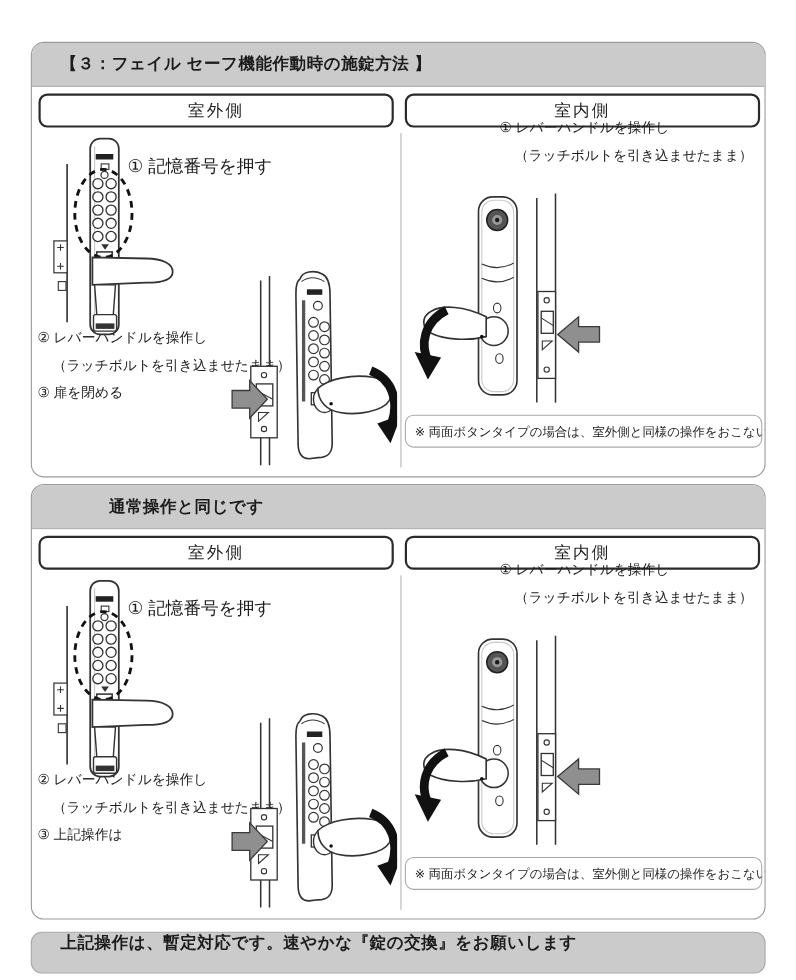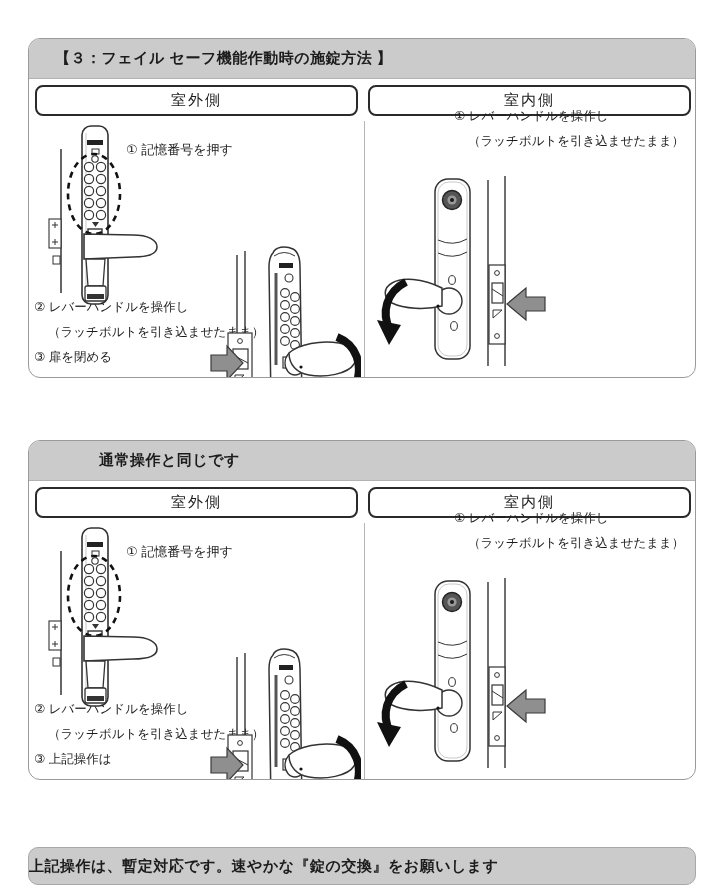--- a/index.html
+++ b/index.html
@@ -4,53 +4,53 @@
 <style>
   :root{
     --bar-bg:#cbcbcb; --panel-border:#2a2a2a; --outline:#9a9a9a;
     --ink:#1c1c1c; --arrow-gray:#8f8f8f; --arrow-black:#111111;
   }
   *{box-sizing:border-box;margin:0;padding:0}
   html,body{width:724px;height:891px;background:#ffffff;
     font-family:"Liberation Sans","DejaVu Sans",sans-serif;color:var(--ink)}
   .page{position:relative;width:724px;height:891px;overflow:hidden}
 
-  .section{position:absolute;left:28px;width:668px;height:340px;
+  .section{position:absolute;left:28px;width:668px;height:396px;
     border:1.5px solid var(--outline);border-radius:12px;background:#fff;overflow:hidden}
   .title-bar{height:40px;background:var(--bar-bg);border-bottom:1px solid #b2b2b2;
     display:flex;align-items:center;padding-left:26px;font-size:15px;font-weight:bold;letter-spacing:.5px}
   .title-bar .subtitle{margin-left:44px;font-weight:bold}
   .content{position:relative;width:100%;height:348px}
 
   .panel-header{position:absolute;top:6px;height:31px;background:#fff;
     border:2px solid var(--panel-border);border-radius:8px;
     display:flex;align-items:center;justify-content:center;
     font-size:15px;font-weight:normal;letter-spacing:2px}
   .ph-left{left:6px;width:323px}
   .ph-right{left:339px;width:323px}
   .v-divider{position:absolute;left:335px;top:42px;bottom:2px;width:1px;background:#b5b5b5}
 
   .body-left{position:absolute;left:0;top:38px;width:335px;height:310px}
   .body-right{position:absolute;left:335px;top:21px;width:333px;height:310px}
 
   .step{font-size:12.5px;line-height:25px;white-space:nowrap}
   .indent{padding-left:14px}
-  .keypad-step{position:absolute;left:97px;top:24px;font-size:13px}
+  .keypad-step{position:absolute;left:87px;top:24px;font-size:16px}
   .out-steps{position:absolute;left:5px;top:178px}
   .in-steps{position:absolute;left:90px;top:4px}
   .note-box{position:absolute;left:4px;right:4px;bottom:3px;height:30px;
     border:1px solid #aaa;border-radius:8px;display:flex;align-items:center;
     padding:0 8px;font-size:11.3px;white-space:nowrap;background:#fff}
 
   .illu{position:absolute}
   svg{display:block}
 
   .footer-bar{position:absolute;left:28px;top:847px;width:668px;height:38px;
     background:var(--bar-bg);border:1px solid #a8a8a8;border-radius:10px;
-    display:flex;align-items:center;
+    display:flex;padding-left:26px;
     font-size:15px;font-weight:bold;letter-spacing:.5px}
 
   .line{stroke:#333;fill:none}
 </style>
 </head>
 <body>
 
 <svg width="0" height="0" style="position:absolute" aria-hidden="true">
   <defs>
 

